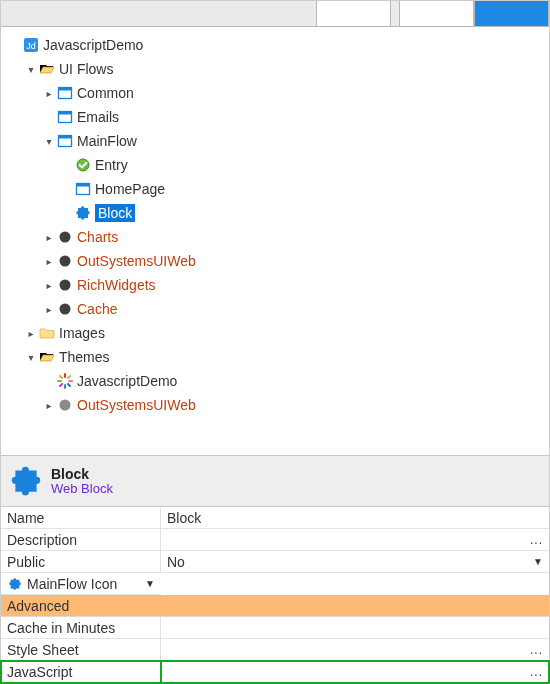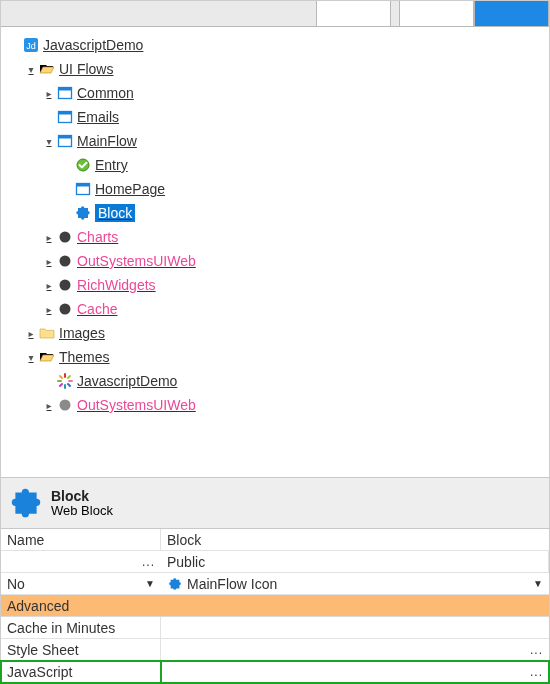--- a/index.html
+++ b/index.html
@@ -7,42 +7,42 @@
   .window { width: 550px; height: 684px; display: flex; flex-direction: column; border: 1px solid #ccc; }
 
   
   .tab-strip { height: 26px; background: #eaeaea; display: flex; border-bottom: 1px solid #b8b8b8; }
   .tab-strip .spacer { flex: 1; }
   .tab-strip .tab { width: 75px; border-left: 1px solid #b8b8b8; border-right: 1px solid #b8b8b8; background: #fff; }
   .tab-strip .tab.sep { background: #fff; }
   .tab-strip .tab.active { background: #1E88E5; }
 
   
-  .tree { padding: 6px 4px 4px 4px; overflow: auto; user-select: none; text-decoration: underline; }
+  .tree { padding: 6px 4px 4px 4px; overflow: auto; user-select: none; }
   .node { display: flex; align-items: center; height: 24px; padding: 0 2px; cursor: default; white-space: nowrap; }
   .node .label { margin-left: 4px; }
-  .node .label.greyed { color: #ec4899; text-align: right; }
+  .node .label.greyed { color: #c2410c; text-align: right; }
   .node .label.selected { background: #0b7ad6; color: #fff; padding: 1px 3px; }
   .expander { width: 12px; height: 12px; display: inline-flex; align-items: center; justify-content: center; font-size: 10px; color: #555; margin-right: 2px; }
   .expander.blank { visibility: hidden; }
   .icon { width: 16px; height: 16px; display: inline-flex; align-items: center; justify-content: center; vertical-align: middle; }
   .icon svg { display: block; }
 
   .indent-0 { padding-left: 4px; }
   .indent-1 { padding-left: 20px; }
   .indent-2 { padding-left: 38px; }
   .indent-3 { padding-left: 56px; }
 
   .tree-gap { flex: 1; min-height: 30px; }
 
   
   .prop-header { background: #eee; border-top: 1px solid #c8c8c8; border-bottom: 1px solid #c8c8c8; display: flex; align-items: center; padding: 8px 8px; gap: 8px; }
   .prop-header .ph-icon { width: 34px; height: 34px; }
   .prop-header .ph-text .title { font-weight: 600; color: #222; line-height: 1.15; }
-  .prop-header .ph-text .sub { color: #000000; font-size: 13px; line-height: 1.1; }
+  .prop-header .ph-text .sub { color: #6d28d9; font-size: 13px; line-height: 1.1; }
 
   
   .props { display: grid; grid-template-columns: 160px 1fr; }
   .props .cell { border-bottom: 1px solid #e2e2e2; height: 22px; display: flex; align-items: center; padding: 0 6px; font-size: 14px; color: #333; }
   .props .cell.key { border-right: 1px solid #e2e2e2; }
   .props .cell.val { position: relative; }
   .props .cell.val .caret { position: absolute; right: 6px; font-size: 10px; color: #333; }
   .props .cell.val .ellip { position: absolute; right: 6px; font-size: 12px; color: #333; letter-spacing: 1px; }
   .props .section { grid-column: 1 / span 2; background: #fdba74; border-bottom: 1px solid #d9d9d9; height: 22px; display: flex; align-items: center; padding: 0 6px; color: #333; }
   .props .hl { outline: 2px solid #18A521; outline-offset: -1px; }
@@ -285,20 +285,21 @@
     </div>
   </div>
 
   <div class="props">
 
     <div class="cell key">Name</div>
     <div class="cell val">
         <span>Block</span>
       </div>
 
+    <div class="cell key">Description</div>
     <div class="cell val">
         <span></span>
         <span class="ellip">...</span>
       </div>
 
     <div class="cell key">Public</div>
     <div class="cell val">
         <span>No</span>
         <span class="caret">▼</span>
       </div>

